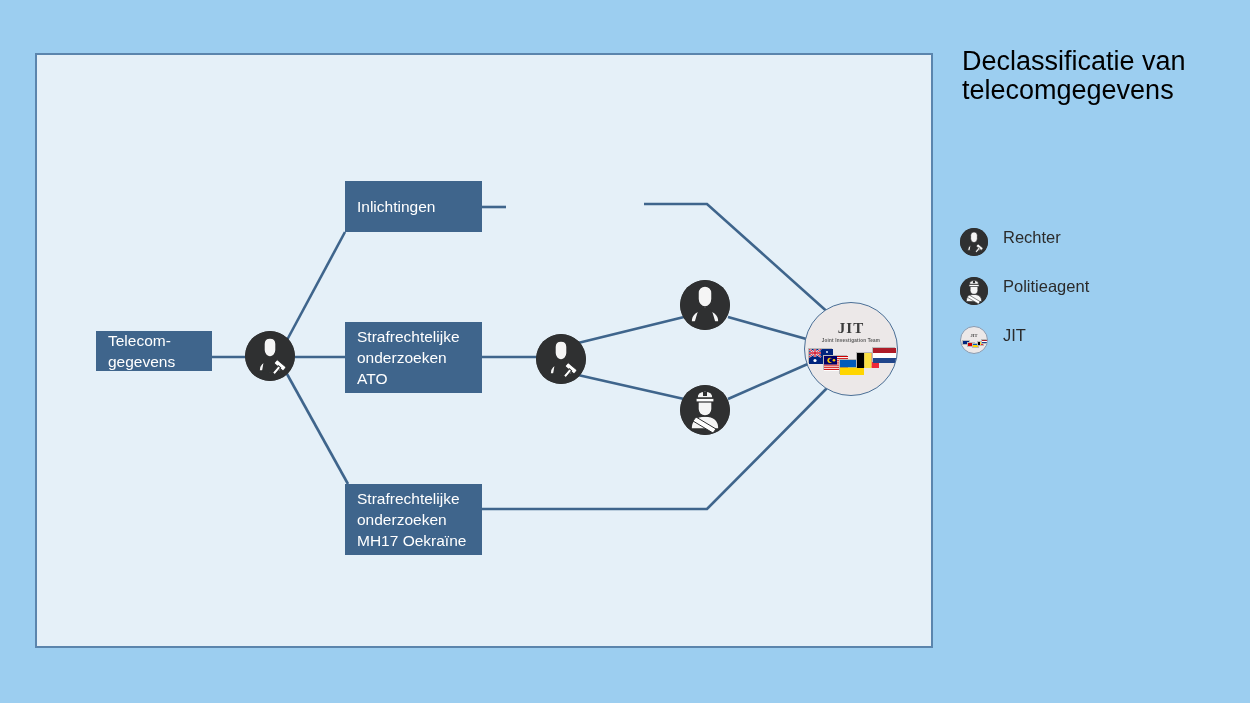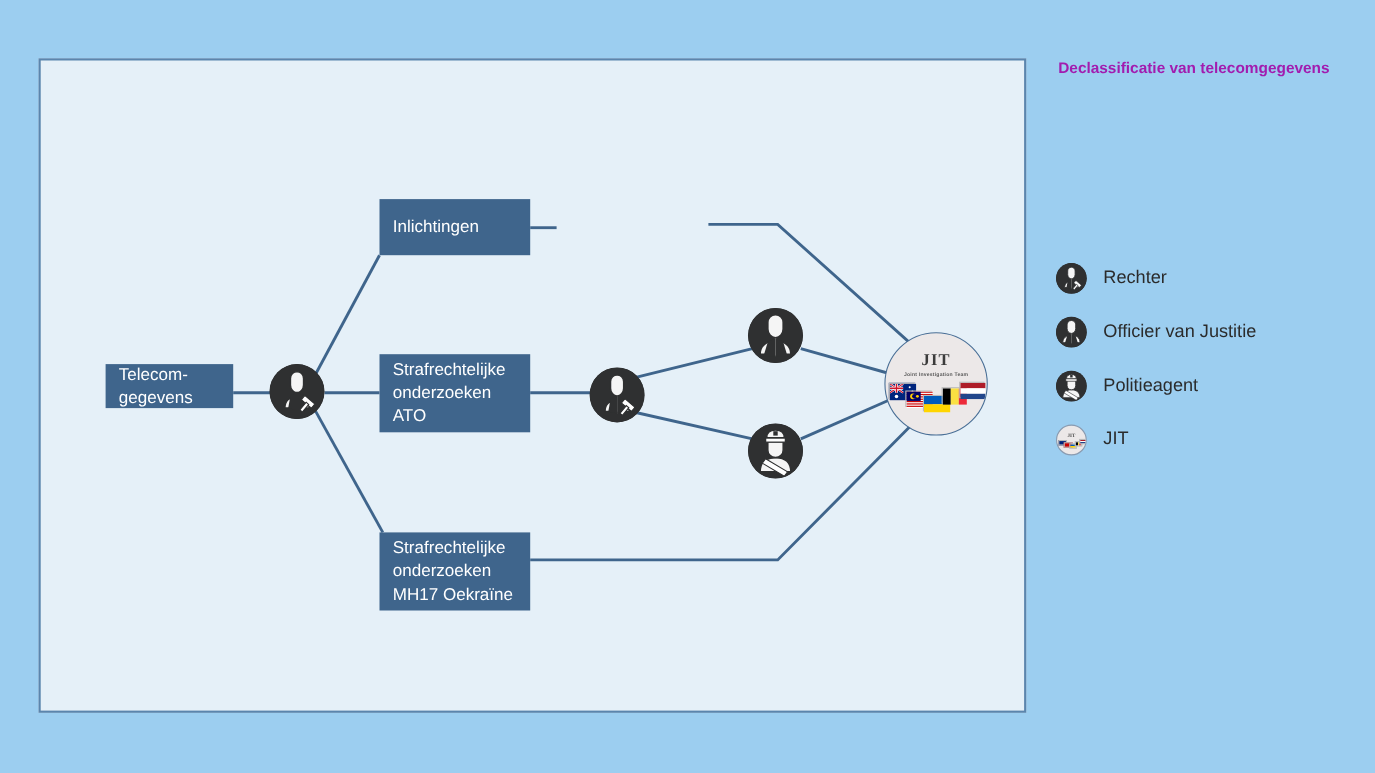--- a/index.html
+++ b/index.html
@@ -87,36 +87,36 @@
   .flag {
     position: absolute;
     border: 0.5px solid #b9b9b9;
     box-sizing: border-box;
   }
   #title {
     position: absolute;
     left: 962px;
     top: 47px;
     width: 270px;
-    font-size: 14px;
-    font-weight: bold;
+    font-size: 27px;
+    font-weight: normal;
     line-height: 29px;
-    color: #a21caf;
+    color: #000000;
   }
   #legend {
     position: absolute;
     left: 960px;
     top: 228px;
     width: 280px;
   }
   .legend-row {
     position: relative;
     height: 49px;
     display: flex;
-    align-items: center;
+    align-items: flex-start;
   }
   .legend-icon {
     position: relative;
     width: 28px;
     height: 28px;
     border-radius: 50%;
     background: #2f3031;
     overflow: hidden;
     flex: 0 0 28px;
   }
@@ -343,33 +343,20 @@
           <path d="M25 25 L31 29 L33 40 L25 42z" fill="#2f3031"></path>
           <g transform="rotate(40 34 34)">
             <rect x="29" y="31" width="12" height="5" rx="1" fill="#ffffff" stroke="#2f3031" stroke-width="1"></rect>
             <rect x="34" y="35" width="3" height="9" fill="#ffffff" stroke="#2f3031" stroke-width="1"></rect>
           </g>
         </svg>
       </span>
       <span class="legend-label">Rechter</span>
     </div>
 
-    <div class="legend-row">
-      <span class="legend-icon">
-        <svg viewBox="0 0 50 50" width="28" height="28">
-          <circle cx="25" cy="25" r="25" fill="#2f3031"></circle>
-          <path d="M11 42c0-8 6-12 14-12s14 4 14 12z" fill="#f5f5f5" stroke="#2f3031" stroke-width="1.5"></path>
-          <path d="M18 13c0-4 3-7 7-7s7 3 7 7v6c0 4-3 8-7 8s-7-4-7-8z" fill="#f5f5f5" stroke="#2f3031" stroke-width="1.5"></path>
-          <path d="M25 27 L21 32 L25 44 L29 32z" fill="#ffffff"></path>
-          <path d="M25 27 L18 31 L14 44 L25 44z" fill="#2f3031"></path>
-          <path d="M25 27 L32 31 L36 44 L25 44z" fill="#2f3031"></path>
-        </svg>
-      </span>
-      <span class="legend-label">Officier van Justitie</span>
-    </div>
 
     <div class="legend-row">
       <span class="legend-icon">
         <svg viewBox="0 0 50 50" width="28" height="28">
           <circle cx="25" cy="25" r="25" fill="#2f3031"></circle>
           <path d="M11 44c0-9 6-13 14-13s14 4 14 13z" fill="#f5f5f5" stroke="#2f3031" stroke-width="1.5"></path>
           <path d="M18 16h14v8c0 4-3 7-7 7s-7-3-7-7z" fill="#f5f5f5" stroke="#2f3031" stroke-width="1.4"></path>
           <rect x="16" y="13" width="18" height="4" fill="#ffffff" stroke="#2f3031" stroke-width="1.2"></rect>
           <path d="M17 13c0-5 4-7 8-7s8 2 8 7z" fill="#f5f5f5" stroke="#2f3031" stroke-width="1.4"></path>
           <rect x="23" y="7" width="4" height="4" fill="#2f3031"></rect>

